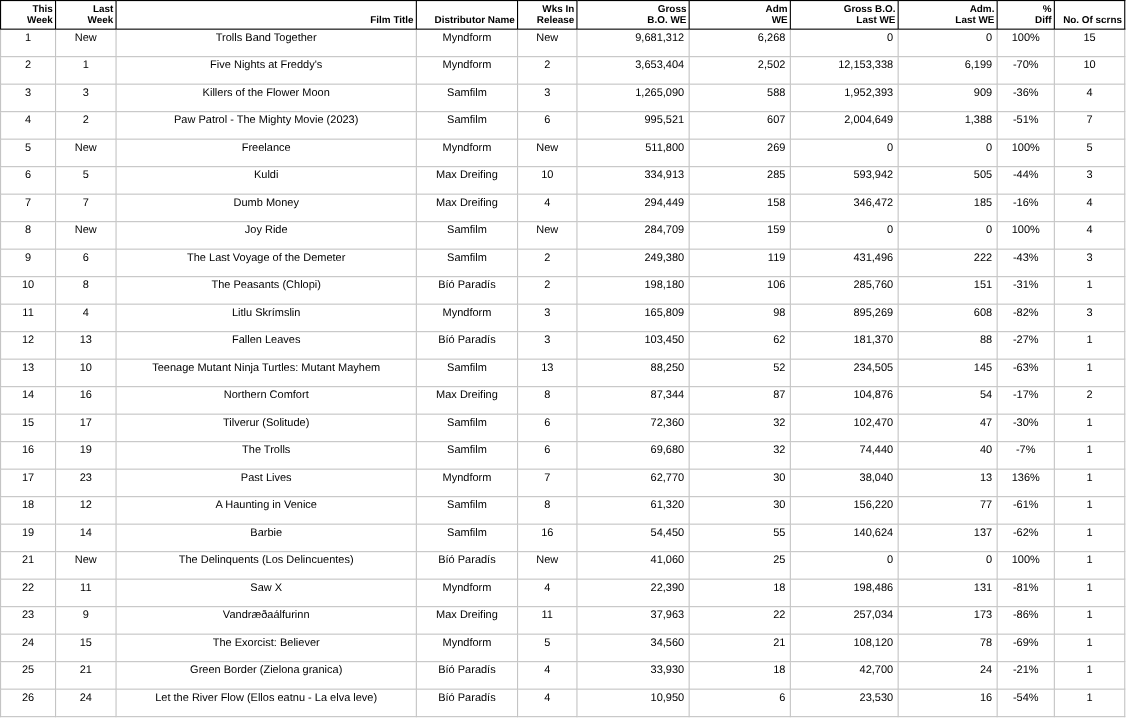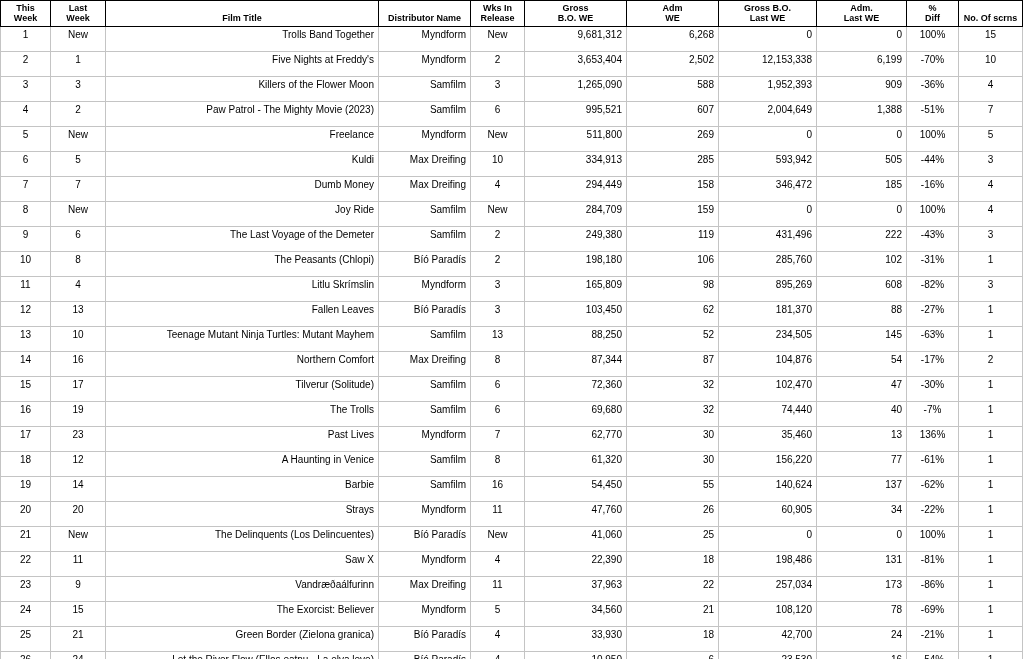--- a/index.html
+++ b/index.html
@@ -13,41 +13,41 @@
     color: #000000;
   }
   table {
     border-collapse: collapse;
     table-layout: fixed;
     width: 1022px;
   }
   th {
     font-size: 9px;
     font-weight: bold;
-    text-align: center;
+    text-align: right;
     vertical-align: bottom;
     white-space: pre-line;
     line-height: 10px;
     padding: 2px 2px 3px 2px;
     height: 17px;
     border: 1px solid #000000;
     overflow: hidden;
   }
   td {
     font-size: 10px;
     line-height: 12px;
     vertical-align: top;
     padding: 2px 4px 0 4px;
     height: 22px;
     border: 1px solid #c4c4c4;
     overflow: hidden;
     white-space: nowrap;
   }
   tbody tr:first-child td { border-top: 1px solid #000000; }
-  .al { text-align: right; }
+  .al { text-align: center; }
   .ac { text-align: center; }
   .ar { text-align: right; }
 </style>
 </head>
 <body>
 
 <table>
   <colgroup>
       <col style="width: 50px;">
       <col style="width: 55px;">
@@ -204,21 +204,21 @@
       </tr>
       <tr>
         <td class="ac">10</td>
         <td class="ac">8</td>
         <td class="al">The Peasants (Chlopi)</td>
         <td class="al">Bíó Paradís</td>
         <td class="ac">2</td>
         <td class="ar">198,180</td>
         <td class="ar">106</td>
         <td class="ar">285,760</td>
-        <td class="ar">102</td>
+        <td class="ar">151</td>
         <td class="ac">-31%</td>
         <td class="ac">1</td>
       </tr>
       <tr>
         <td class="ac">11</td>
         <td class="ac">4</td>
         <td class="al">Litlu Skrímslin</td>
         <td class="al">Myndform</td>
         <td class="ac">3</td>
         <td class="ar">165,809</td>
@@ -294,21 +294,21 @@
         <td class="ac">1</td>
       </tr>
       <tr>
         <td class="ac">17</td>
         <td class="ac">23</td>
         <td class="al">Past Lives</td>
         <td class="al">Myndform</td>
         <td class="ac">7</td>
         <td class="ar">62,770</td>
         <td class="ar">30</td>
-        <td class="ar">35,460</td>
+        <td class="ar">38,040</td>
         <td class="ar">13</td>
         <td class="ac">136%</td>
         <td class="ac">1</td>
       </tr>
       <tr>
         <td class="ac">18</td>
         <td class="ac">12</td>
         <td class="al">A Haunting in Venice</td>
         <td class="al">Samfilm</td>
         <td class="ac">8</td>
@@ -323,33 +323,20 @@
         <td class="ac">19</td>
         <td class="ac">14</td>
         <td class="al">Barbie</td>
         <td class="al">Samfilm</td>
         <td class="ac">16</td>
         <td class="ar">54,450</td>
         <td class="ar">55</td>
         <td class="ar">140,624</td>
         <td class="ar">137</td>
         <td class="ac">-62%</td>
-        <td class="ac">1</td>
-      </tr>
-      <tr>
-        <td class="ac">20</td>
-        <td class="ac">20</td>
-        <td class="al">Strays</td>
-        <td class="al">Myndform</td>
-        <td class="ac">11</td>
-        <td class="ar">47,760</td>
-        <td class="ar">26</td>
-        <td class="ar">60,905</td>
-        <td class="ar">34</td>
-        <td class="ac">-22%</td>
         <td class="ac">1</td>
       </tr>
       <tr>
         <td class="ac">21</td>
         <td class="ac">New</td>
         <td class="al">The Delinquents (Los Delincuentes)</td>
         <td class="al">Bíó Paradís</td>
         <td class="ac">New</td>
         <td class="ar">41,060</td>
         <td class="ar">25</td>

